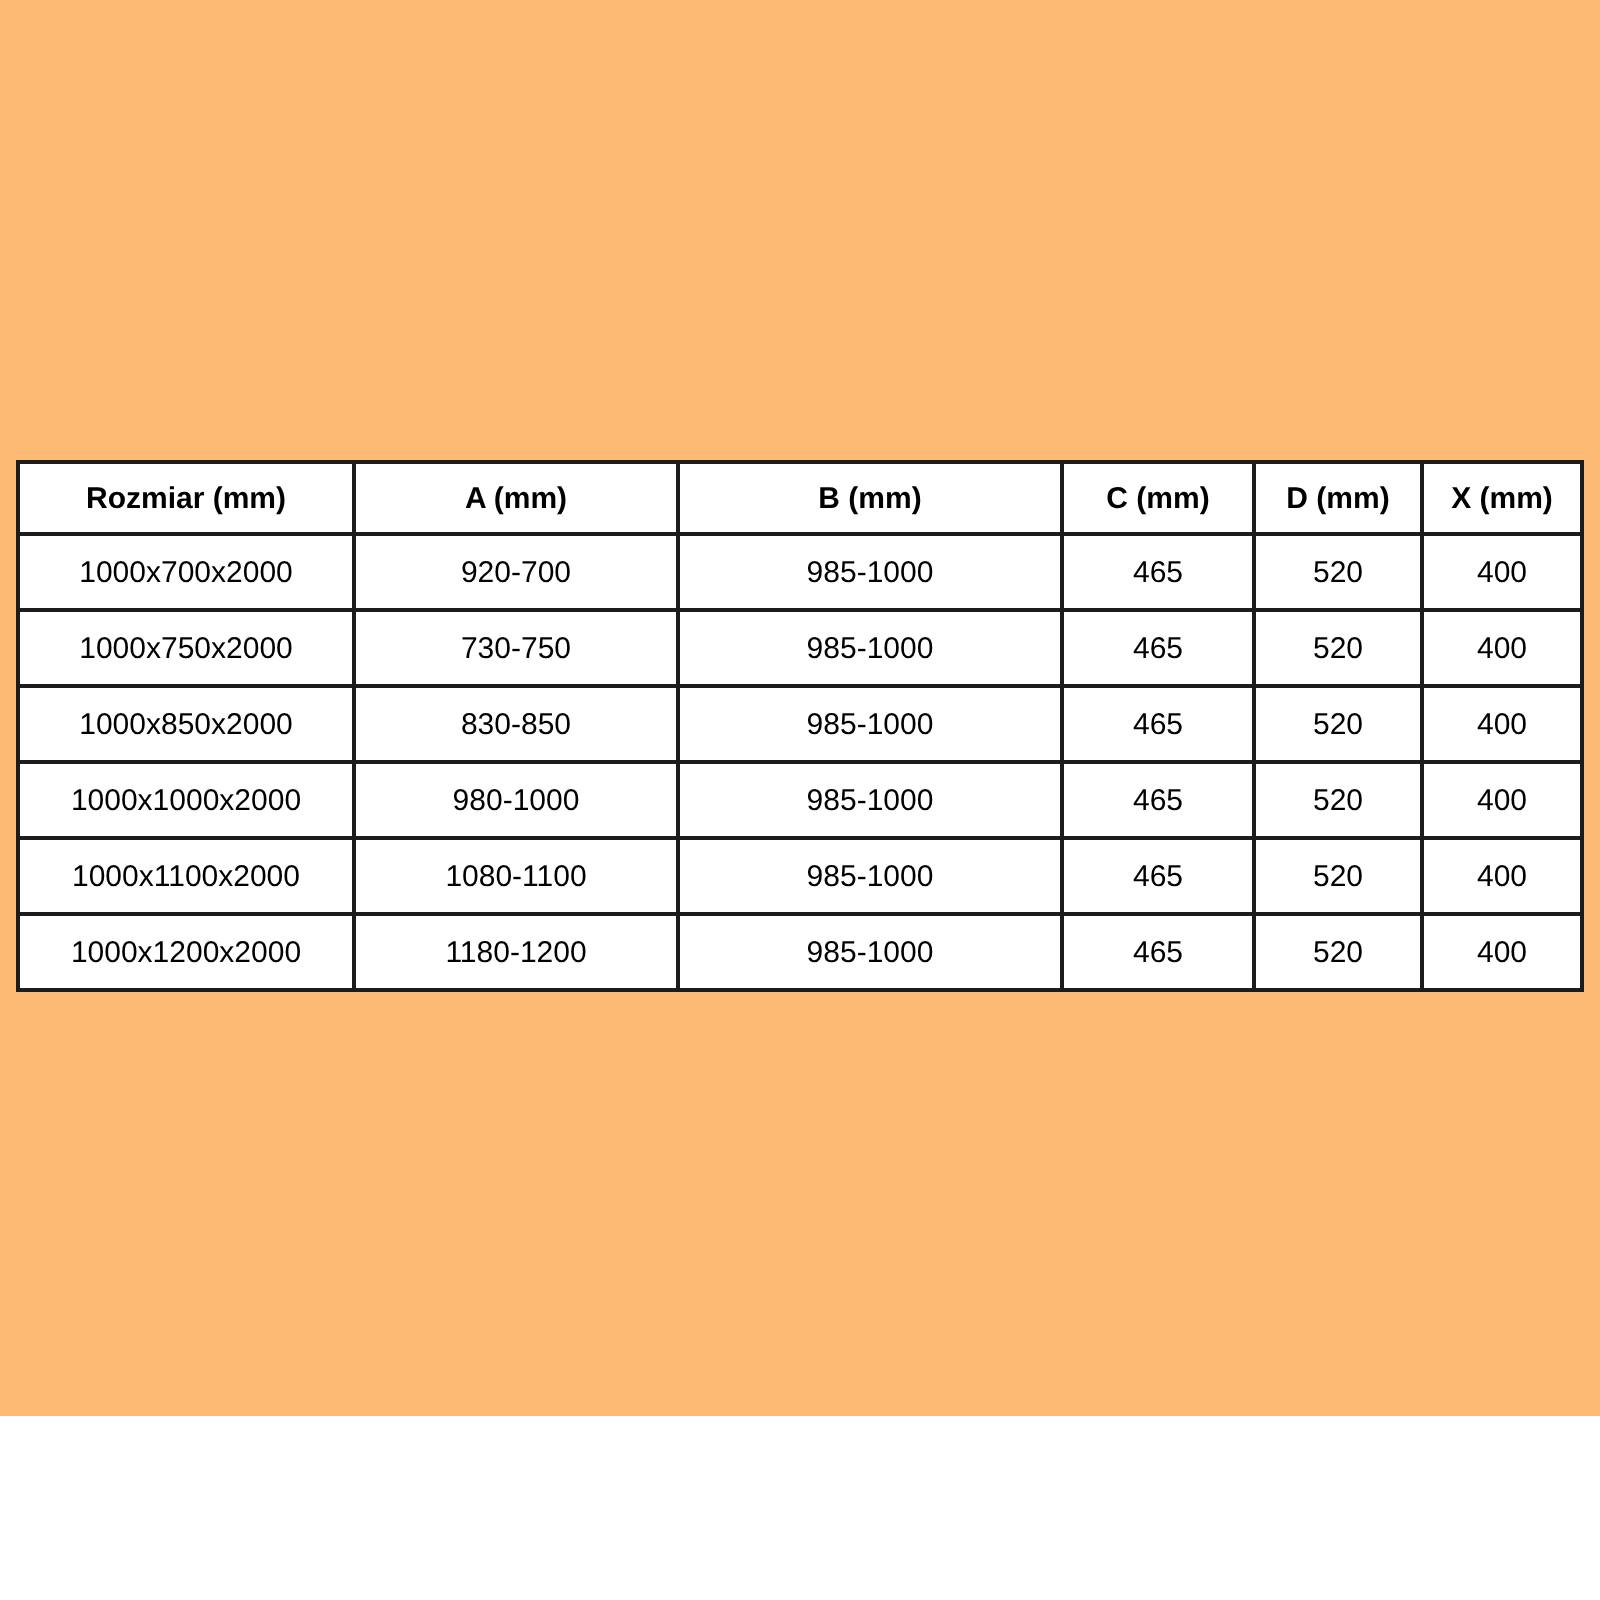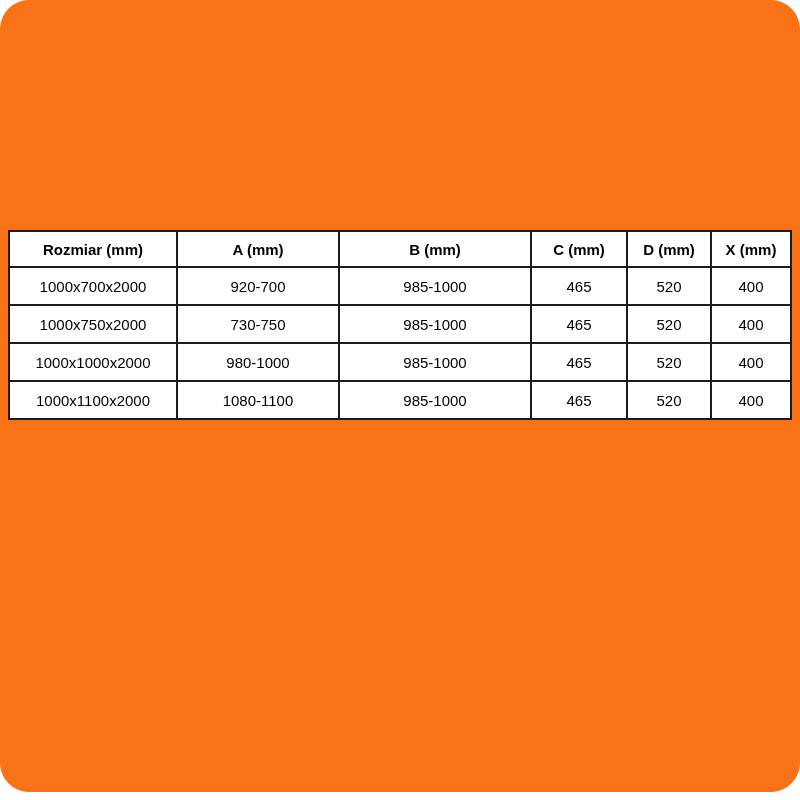--- a/index.html
+++ b/index.html
@@ -7,24 +7,23 @@
     padding: 0;
     background: #ffffff;
     width: 800px;
     height: 800px;
     font-family: "Liberation Sans", sans-serif;
     color: #000000;
   }
   .page {
     position: relative;
     width: 800px;
-    height: 792px;
-    background: #f97316;
+    height: 708px;
+    background: #fdba74;
     overflow: hidden;
-    border-radius: 29px;
   }
   table.spec-table {
     position: absolute;
     left: 8px;
     top: 230px;
     width: 782px;
     border-collapse: collapse;
     table-layout: fixed;
     background: #ffffff;
   }
@@ -88,30 +87,46 @@
         </tr>
         <tr>
           <td>1000x750x2000</td>
           <td>730-750</td>
           <td>985-1000</td>
           <td>465</td>
           <td>520</td>
           <td>400</td>
         </tr>
         <tr>
+          <td>1000x850x2000</td>
+          <td>830-850</td>
+          <td>985-1000</td>
+          <td>465</td>
+          <td>520</td>
+          <td>400</td>
+        </tr>
+        <tr>
           <td>1000x1000x2000</td>
           <td>980-1000</td>
           <td>985-1000</td>
           <td>465</td>
           <td>520</td>
           <td>400</td>
         </tr>
         <tr>
           <td>1000x1100x2000</td>
           <td>1080-1100</td>
           <td>985-1000</td>
           <td>465</td>
           <td>520</td>
           <td>400</td>
         </tr>
+        <tr>
+          <td>1000x1200x2000</td>
+          <td>1180-1200</td>
+          <td>985-1000</td>
+          <td>465</td>
+          <td>520</td>
+          <td>400</td>
+        </tr>
       </tbody>
   </table>
 </div>
 
 </body></html>

